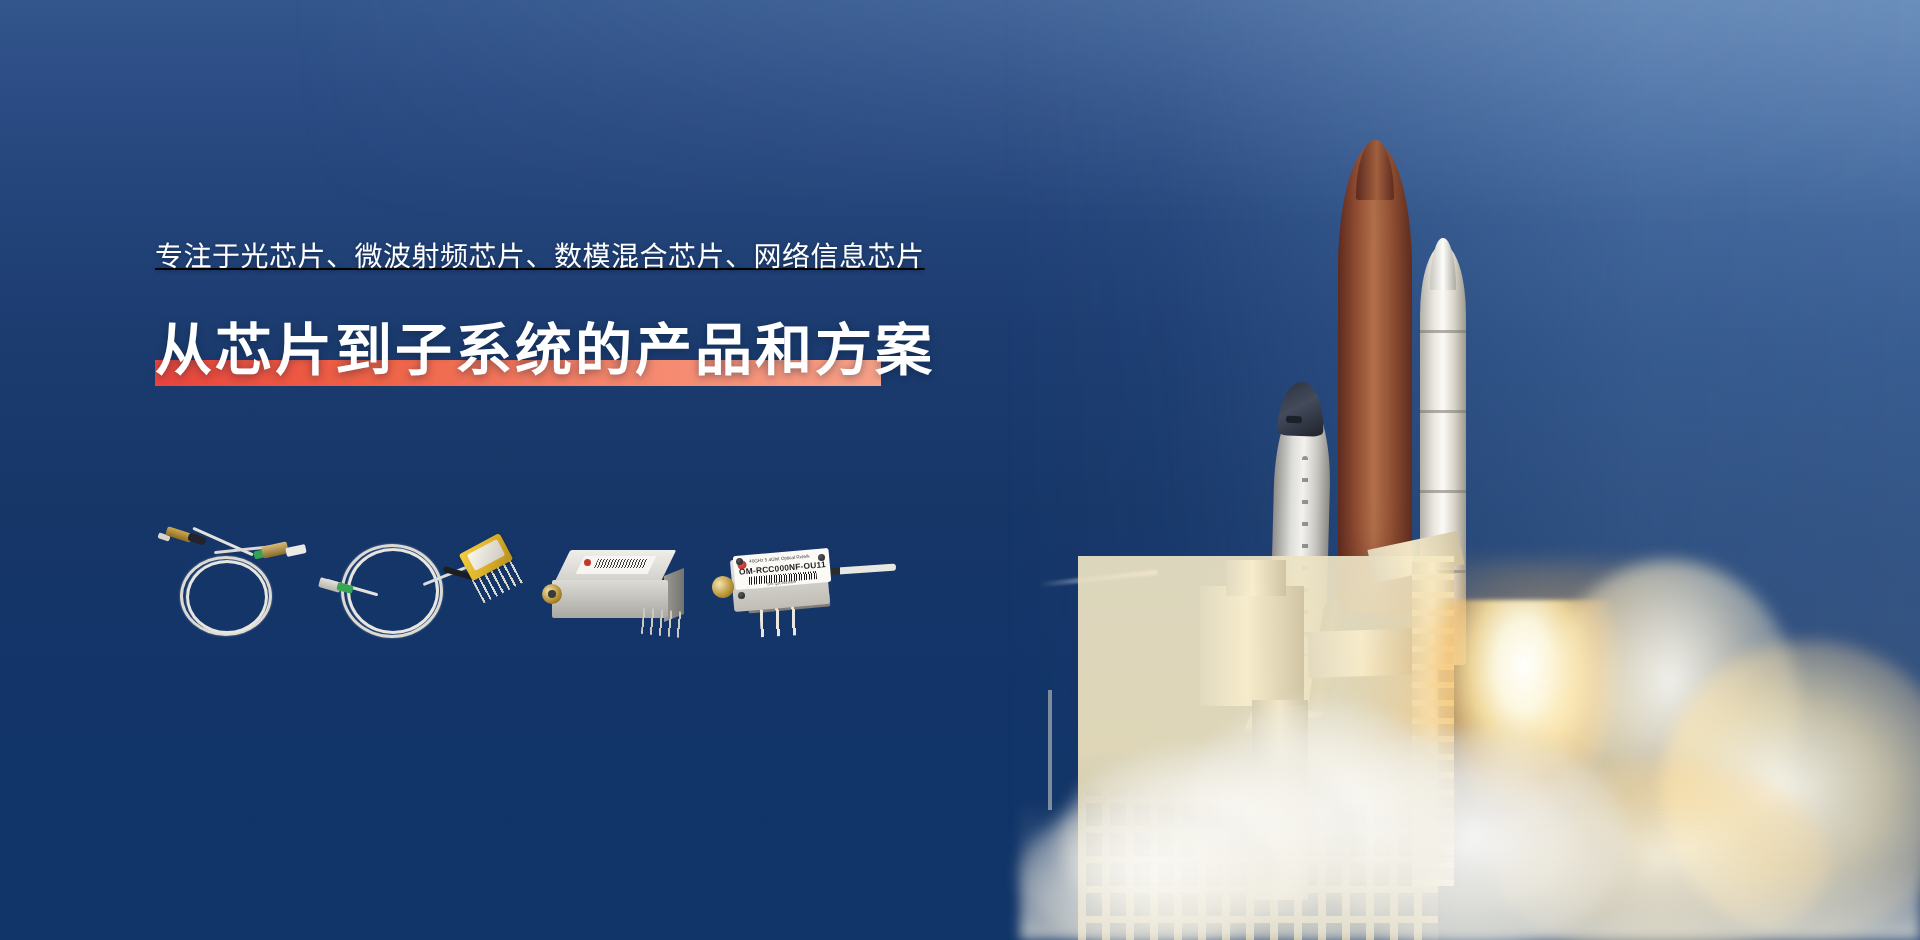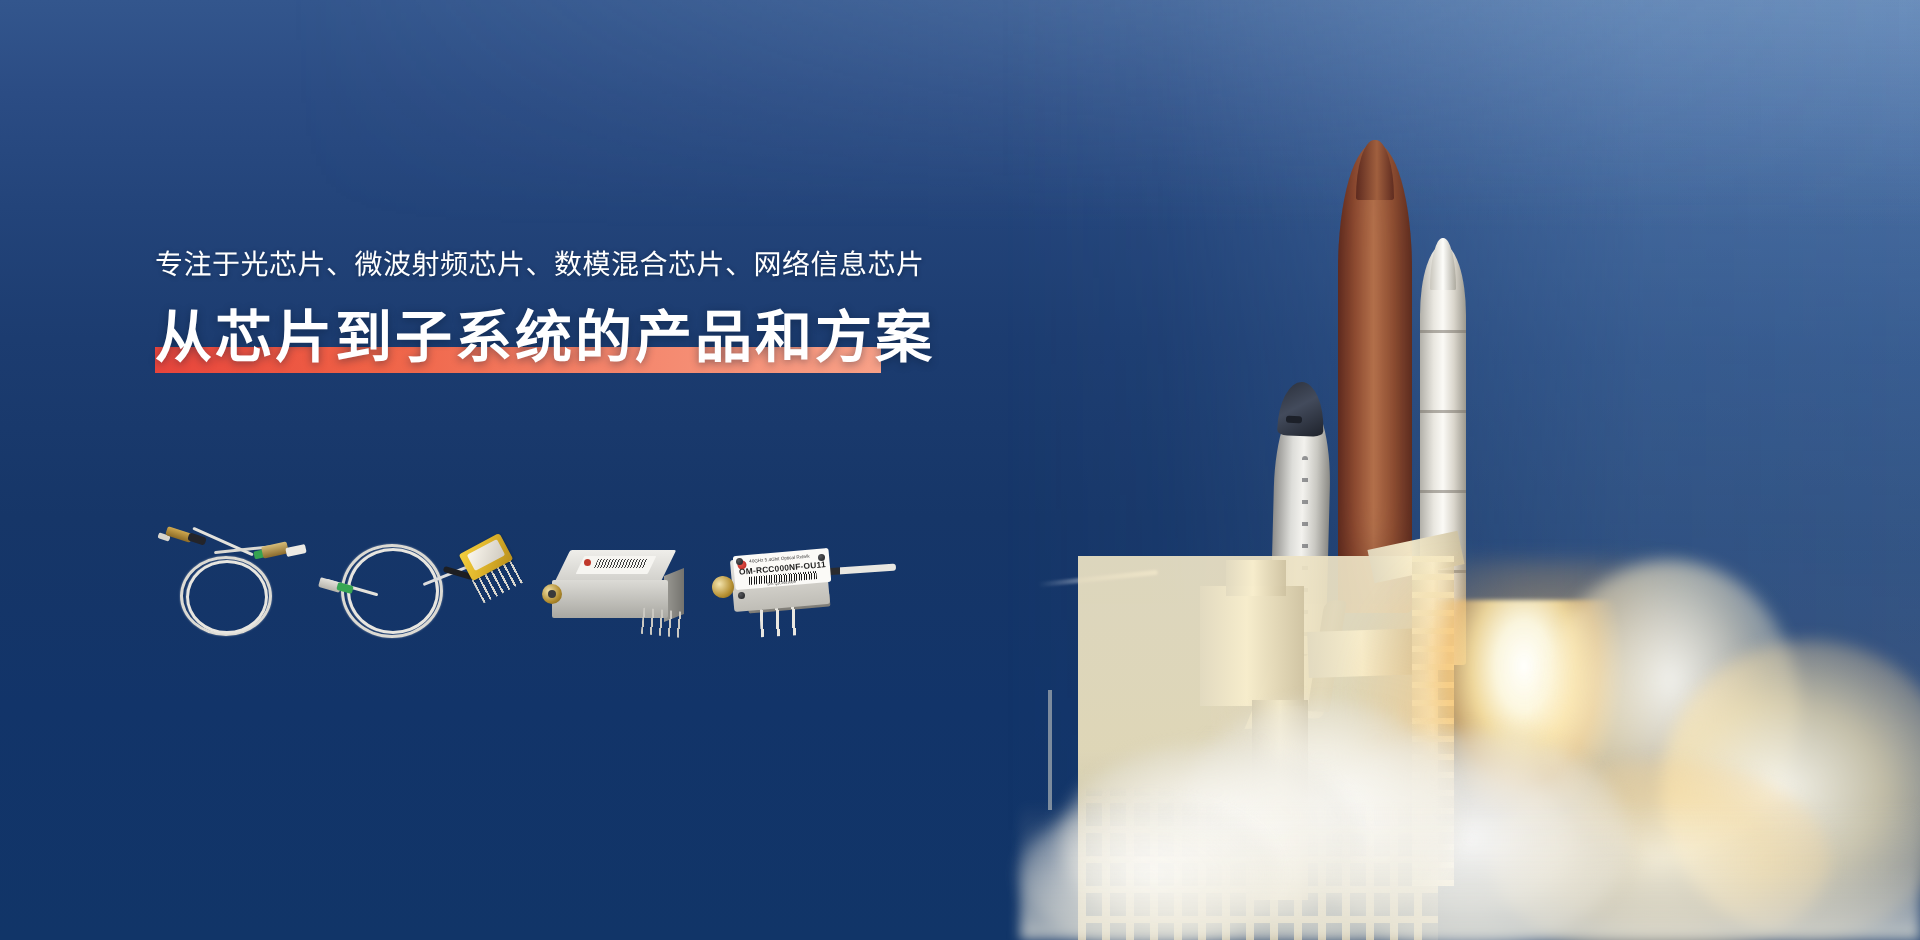--- a/index.html
+++ b/index.html
@@ -289,35 +289,36 @@
     top: 690px;
     width: 4px;
     height: 120px;
     background: rgba(230,226,210,0.5);
   }
 
   
   .copy {
     position: absolute;
     left: 155px;
-    top: 240px;
+    top: 232px;
     width: 1000px;
+    text-decoration: underline;
   }
   .subline {
     color: #ffffff;
     font-size: 28px;
     line-height: 50px;
     letter-spacing: 0.5px;
     white-space: nowrap;
     text-shadow: 0 1px 4px rgba(6,24,48,0.55);
   }
   .headline-wrap {
     position: relative;
     display: inline-block;
-    margin-top: 11px;
+    margin-top: 32px;
   }
   .headline-bar {
     position: absolute;
     left: 0;
     bottom: 0px;
     width: 726px;
     height: 26px;
     background: linear-gradient(to right, #e8453c 0%, #ef6246 30%, #f4846a 62%, #f8a188 100%);
     z-index: 1;
   }

